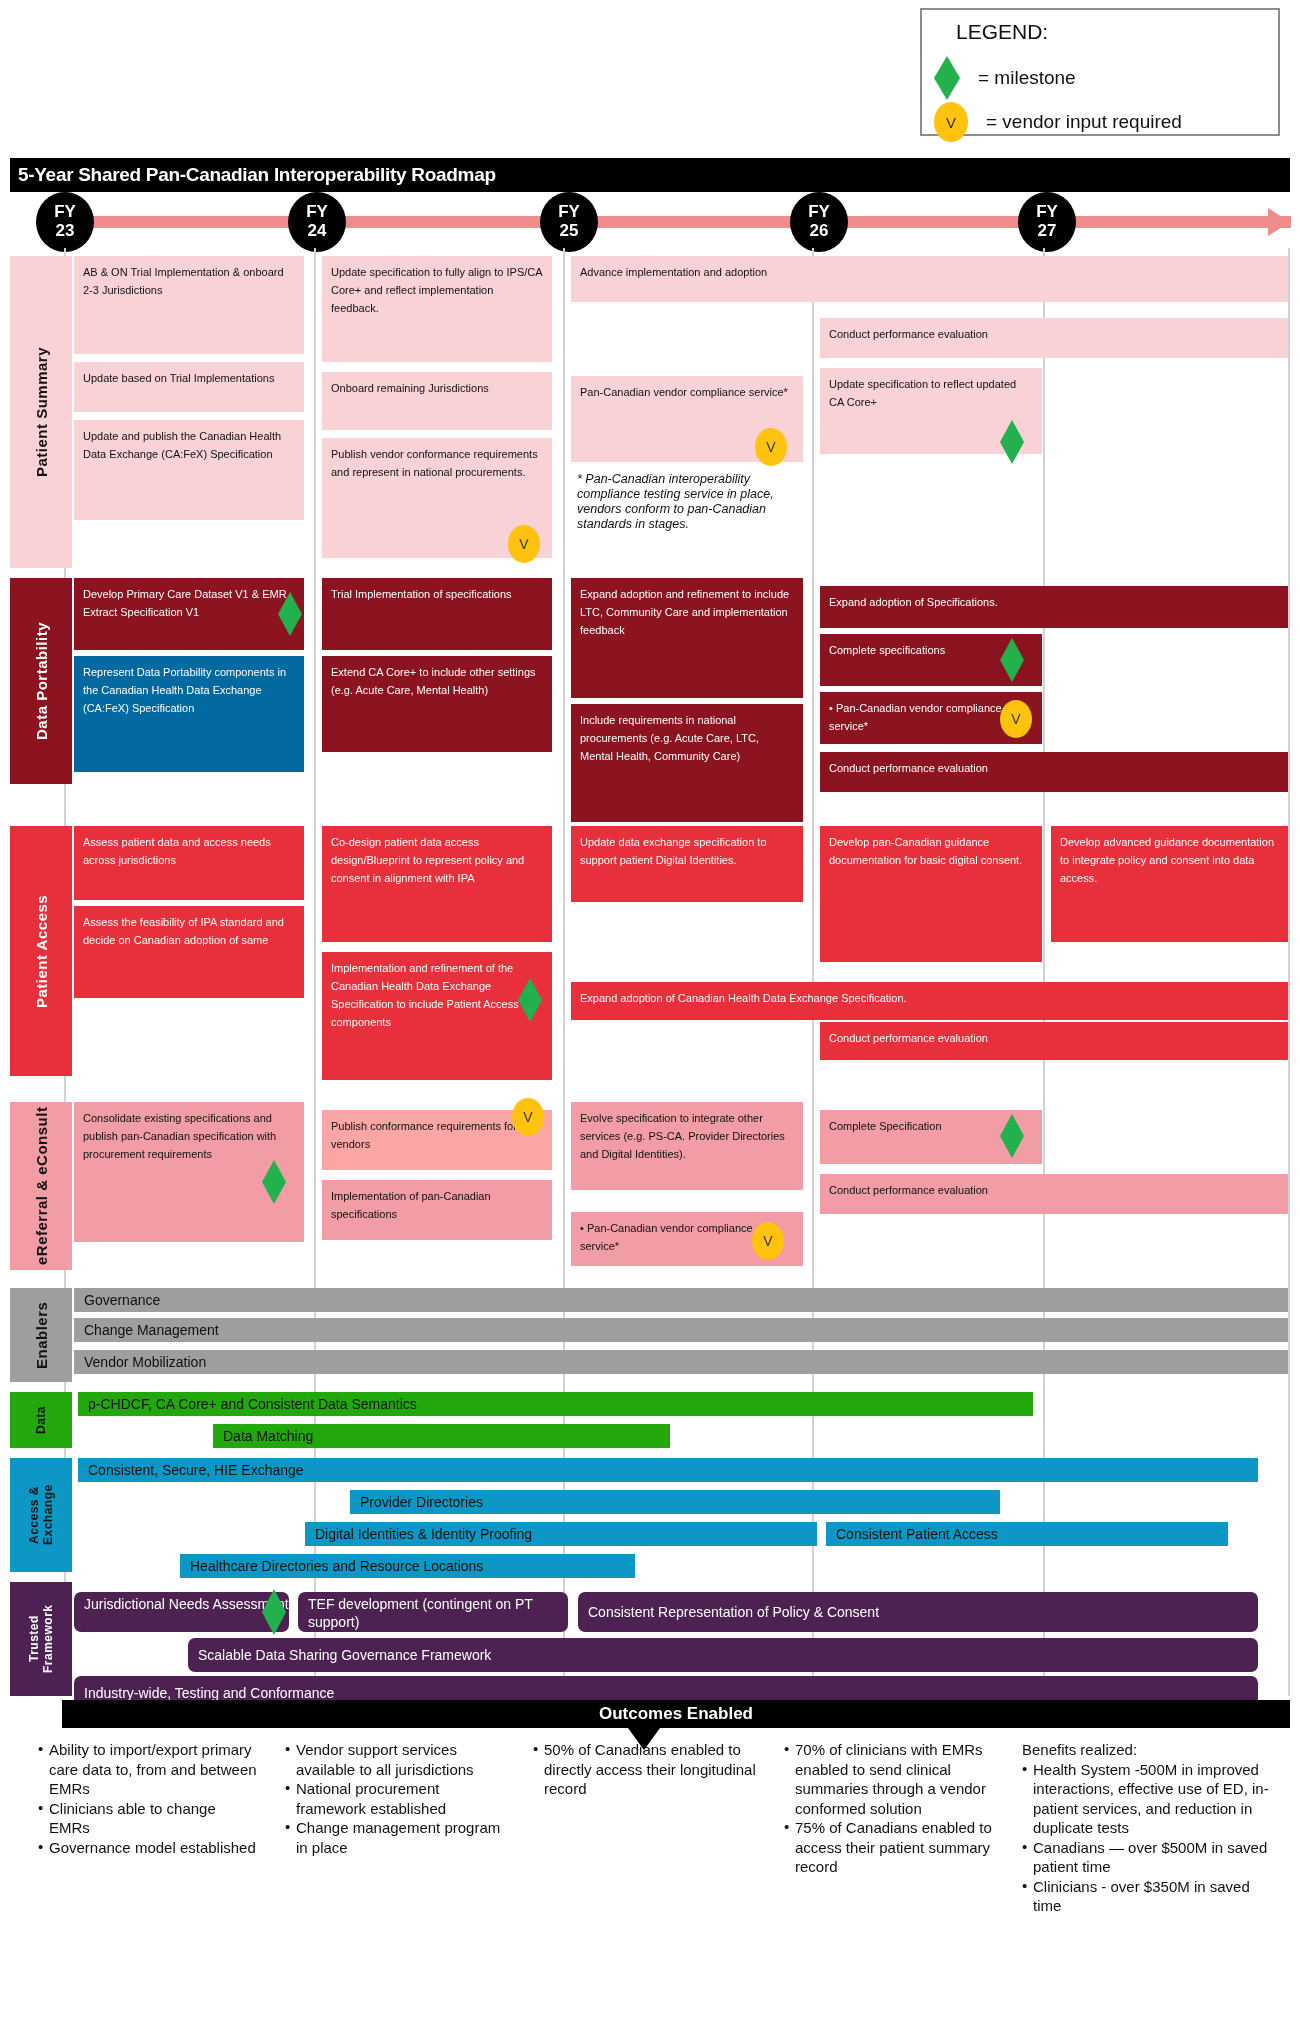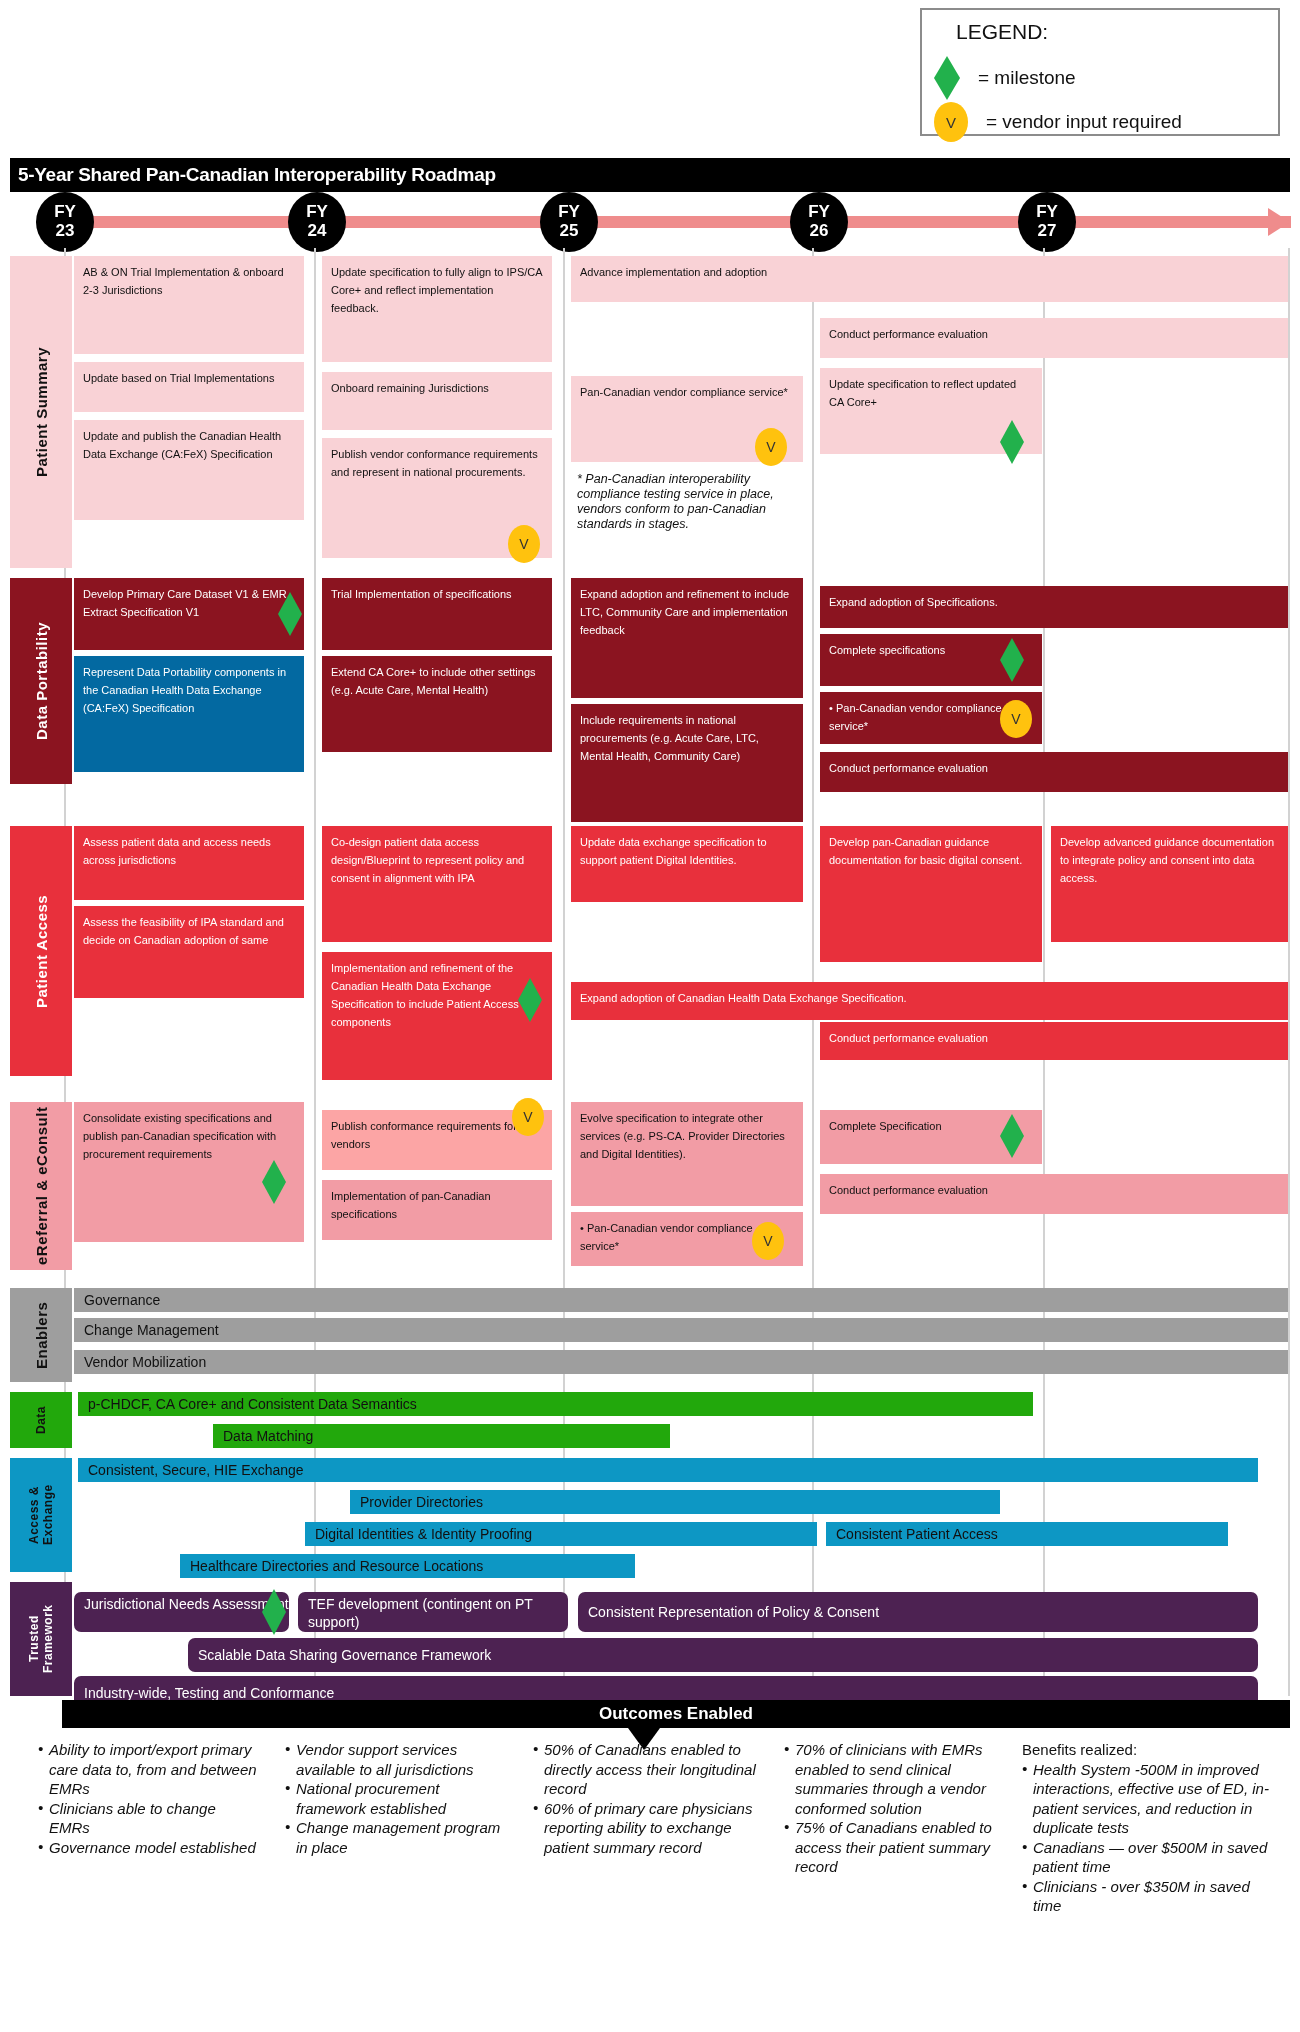--- a/index.html
+++ b/index.html
@@ -112,21 +112,21 @@
   #outcomes-arrow {
     position:absolute; left:628px; top:1728px;
     width:0; height:0;
     border-left:16px solid transparent; border-right:16px solid transparent;
     border-top:22px solid #000;
   }
   .outcol {
     position:absolute; top:1740px; font-size:15px; line-height:19.5px; color:#111;
   }
   .outcol ul { margin:0; padding:0; list-style:none; }
-  .outcol li { position:relative; padding-left:11px; margin-bottom:0px;font-style:italic; }
+  .outcol li { position:relative; padding-left:11px; margin-bottom:0px; }
   .outcol li:before {
     content:"\2022"; position:absolute; left:0; top:-1px; font-size:15px;
   }
   .outcol .plain { margin:0 0 0 0; }
 </style>
 </head>
 <body>
 
 <div id="legend">
   <div class="legend-title">LEGEND:</div>
@@ -238,21 +238,21 @@
 <div class="swim">
   <div class="swim-label" style="top:1102px;height:168px;background:#f29ca5;color:#111">eReferral &amp; eConsult</div>
 
   <div class="box light" style="left:74px;top:1102px;width:230px;height:140px;background:#f29ca5">Consolidate existing specifications and publish pan-Canadian specification with procurement requirements</div>
   <div class="mk-diamond" style="left:262px;top:1160px"></div>
 
   <div class="box light" style="left:322px;top:1110px;width:230px;height:60px;background:#fca5a5">Publish conformance requirements for vendors</div>
   <div class="mk-v" style="left:512px;top:1098px">V</div>
   <div class="box light" style="left:322px;top:1180px;width:230px;height:60px;background:#f29ca5">Implementation of pan-Canadian specifications</div>
 
-  <div class="box light" style="left:571px;top:1102px;width:232px;height:104px;background:#f29ca5">Evolve specification to integrate other services (e.g. PS-CA. Provider Directories and Digital Identities).</div>
+  <div class="box light" style="left:571px;top:1102px;width:232px;height:88px;background:#f29ca5">Evolve specification to integrate other services (e.g. PS-CA. Provider Directories and Digital Identities).</div>
   <div class="box light" style="left:571px;top:1212px;width:232px;height:54px;background:#f29ca5">•&nbsp;<span>Pan-Canadian vendor compliance service*</span></div>
   <div class="mk-v" style="left:752px;top:1222px">V</div>
 
   <div class="box light" style="left:820px;top:1110px;width:222px;height:54px;background:#f29ca5">Complete Specification</div>
   <div class="mk-diamond" style="left:1000px;top:1114px"></div>
   <div class="box light" style="left:820px;top:1174px;width:468px;height:40px;background:#f29ca5">Conduct performance evaluation</div>
 </div>
 
 <div class="swim">
   <div class="swim-label" style="top:1288px;height:94px;background:#9e9e9e;color:#111">Enablers</div>
@@ -301,21 +301,20 @@
   <ul>
     <li>Vendor support services available to all jurisdictions</li>
     <li>National procurement framework established</li>
     <li>Change management program in place</li>
   </ul>
 </div>
 
 <div class="outcol" style="left:533px;width:238px">
   <ul>
     <li>50% of Canadians enabled to directly access their longitudinal record</li>
-    <li>60% of primary care physicians reporting ability to exchange patient summary record</li>
   </ul>
 </div>
 
 <div class="outcol" style="left:784px;width:230px">
   <ul>
     <li>70% of clinicians with EMRs enabled to send clinical summaries through a vendor conformed solution</li>
     <li>75% of Canadians enabled to access their patient summary record</li>
   </ul>
 </div>
 

